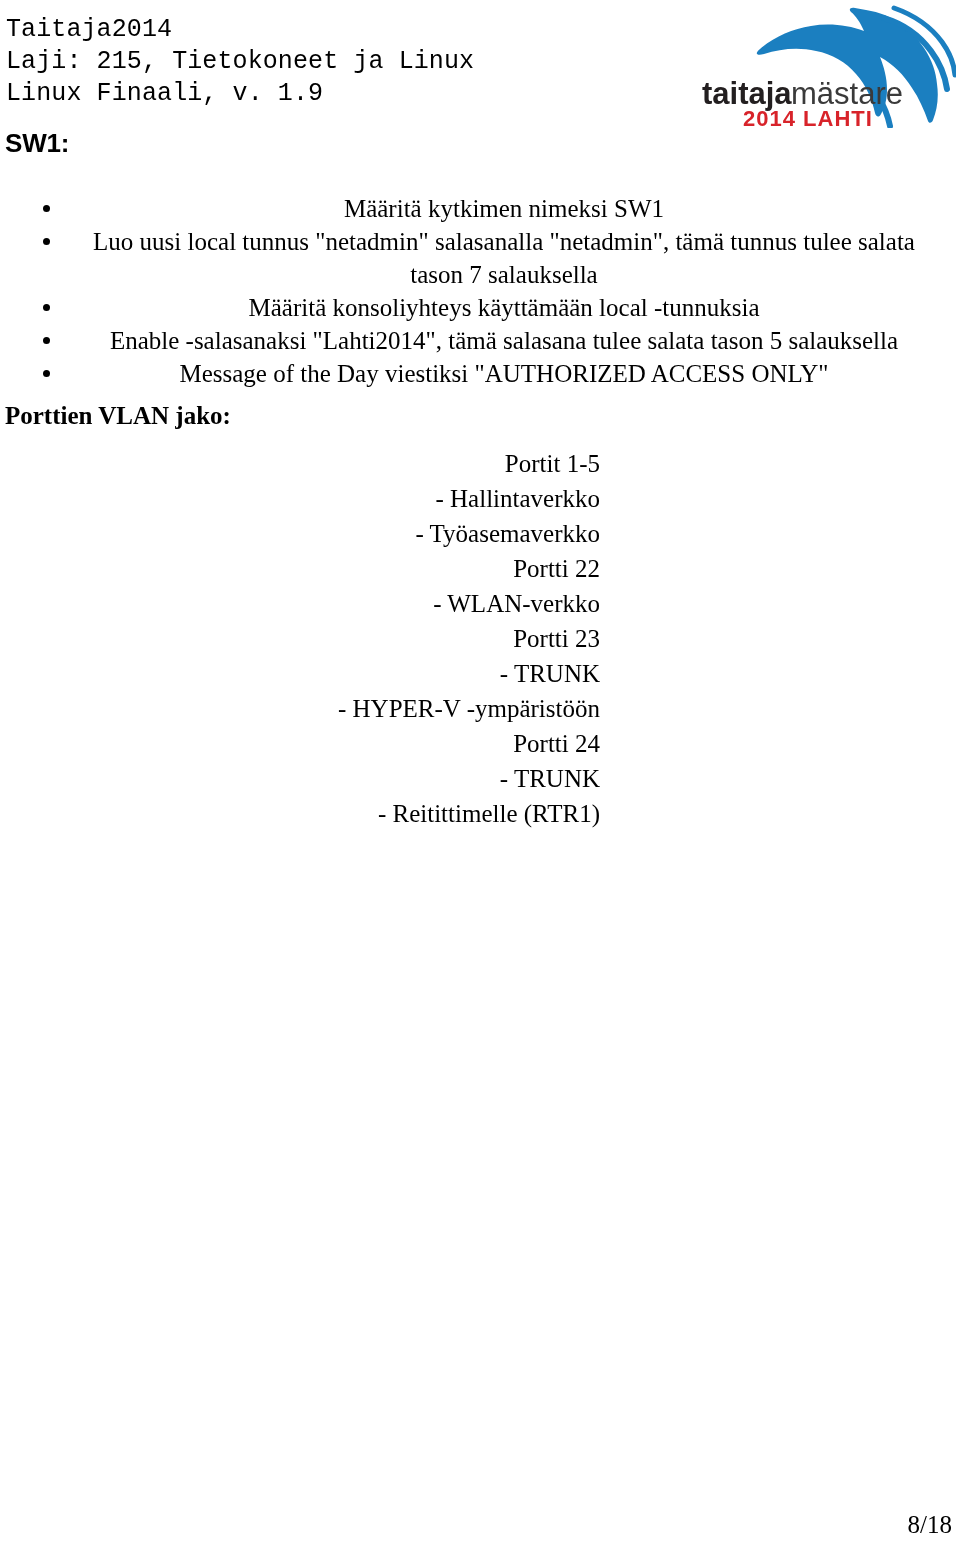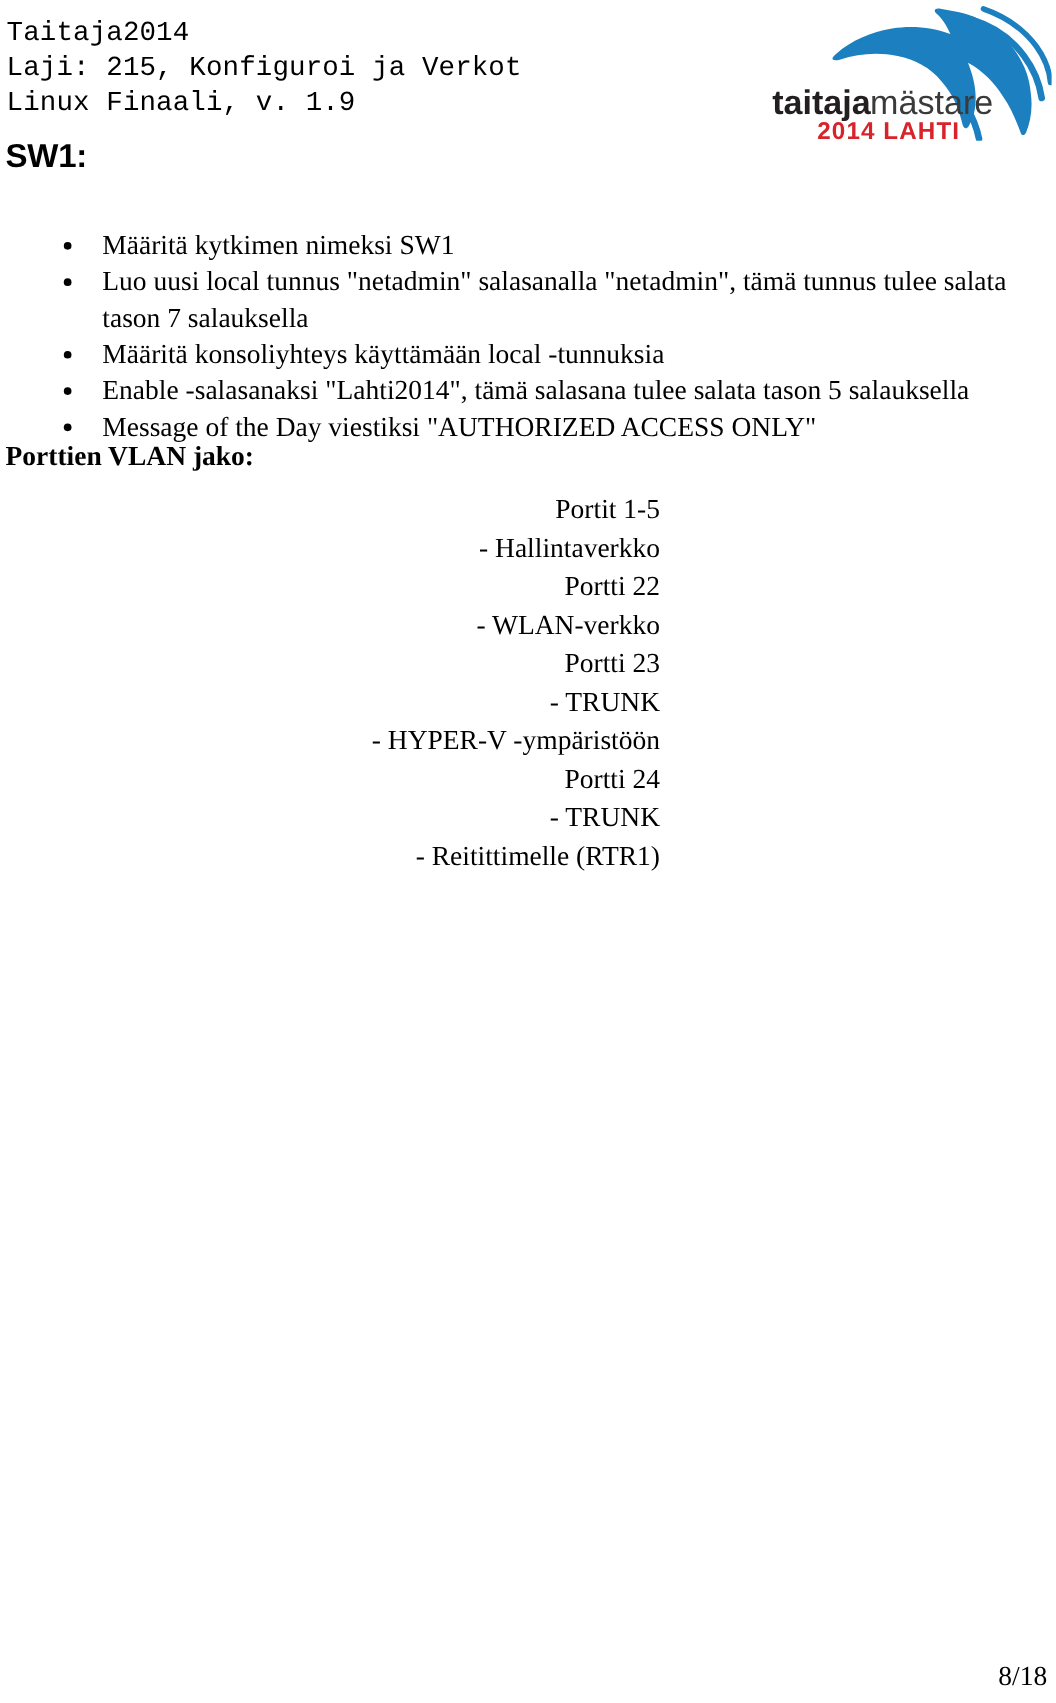--- a/index.html
+++ b/index.html
@@ -48,21 +48,21 @@
   }
   .logo svg { display: block; }
 
   
   .sw-heading {
     position: absolute;
     left: 5px;
     top: 128px;
     font-family: "Liberation Sans", "DejaVu Sans", sans-serif;
     font-weight: bold;
-    font-size: 30px;
+    font-size: 26px;
     line-height: 30px;
     letter-spacing: -0.2px;
   }
 
   
   .intro-line {
     position: absolute;
     left: 5px;
     top: 160px;
     font-size: 25px;
@@ -70,22 +70,23 @@
     white-space: nowrap;
   }
 
   
   .bullet-list {
     position: absolute;
     left: 0;
     top: 192px;
     width: 930px;
     list-style: none;
-    margin: 15px;
+    margin: 0;
     padding: 0;
+    text-align: center;
   }
   .bullet-item {
     position: relative;
     padding-left: 78px;
     font-size: 25px;
     line-height: 33px;
     margin: 0;
   }
   .bullet-dot {
     position: absolute;
@@ -137,21 +138,21 @@
     line-height: 30px;
   }
 </style>
 </head>
 <body>
 
 <div class="page">
 
   <div class="doc-header">
     <div class="hline">Taitaja2014</div>
-    <div class="hline">Laji: 215, Konfiguroi ja Verkot</div>
+    <div class="hline">Laji: 215, Tietokoneet ja Linux</div>
     <div class="hline">Linux Finaali, v. 1.9</div>
   </div>
 
   <div class="logo">
     <svg width="268" height="124" viewBox="0 0 268 124" xmlns="http://www.w3.org/2000/svg">
 
       <g>
         <path d="M178 6 C205 10 224 26 236 44 C244 56 248 68 249 80
                  C251 94 249 106 245 116 C244 119 241 120 240 117
                  C236 106 231 94 224 84 C216 71 205 60 192 53
@@ -197,20 +198,21 @@
       <span>Message of the Day viestiksi "AUTHORIZED ACCESS ONLY"</span>
     </li>
   </ul>
 
   <div class="vlan-heading">Porttien VLAN jako:</div>
 
   <div class="vlan-list">
     <div class="vlan-port">Portit 1-5</div>
     <div class="vlan-sub">- Hallintaverkko</div>
 
+    <div class="vlan-sub">- Työasemaverkko</div>
 
     <div class="vlan-port">Portti 22</div>
     <div class="vlan-sub">- WLAN-verkko</div>
 
     <div class="vlan-port">Portti 23</div>
     <div class="vlan-sub">- TRUNK</div>
     <div class="vlan-sub">- HYPER-V -ympäristöön</div>
 
     <div class="vlan-port">Portti 24</div>
     <div class="vlan-sub">- TRUNK</div>

